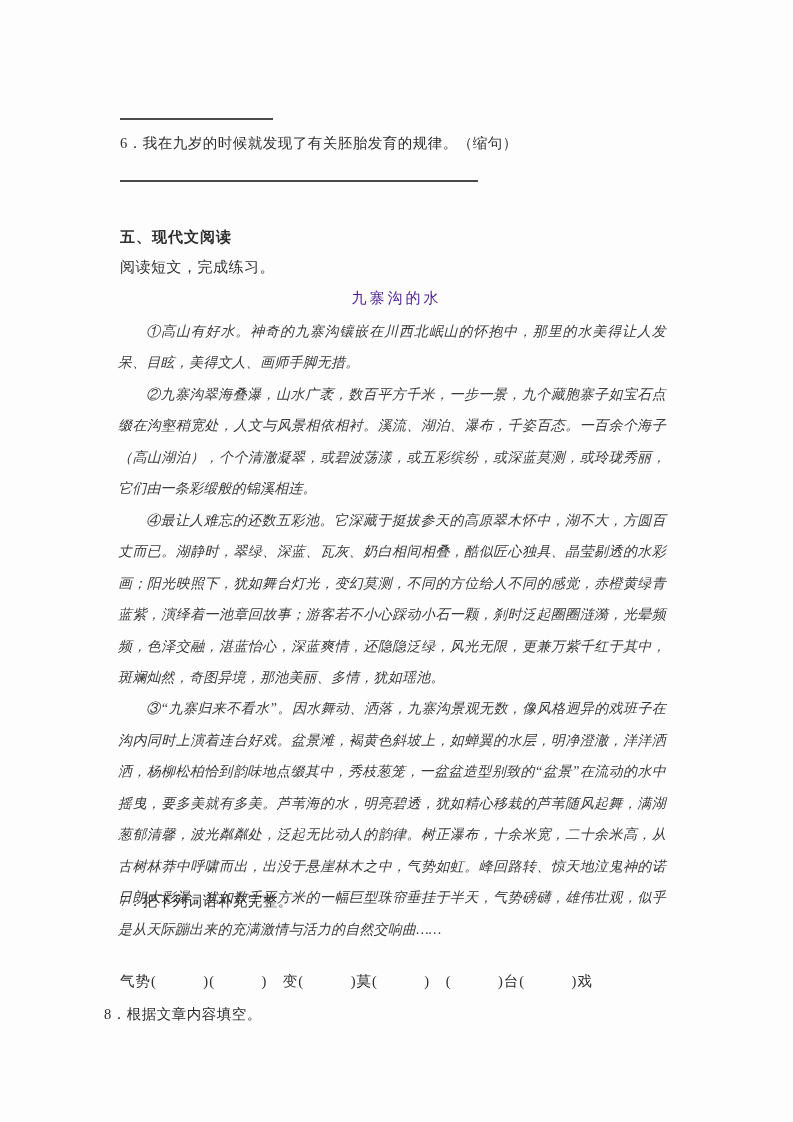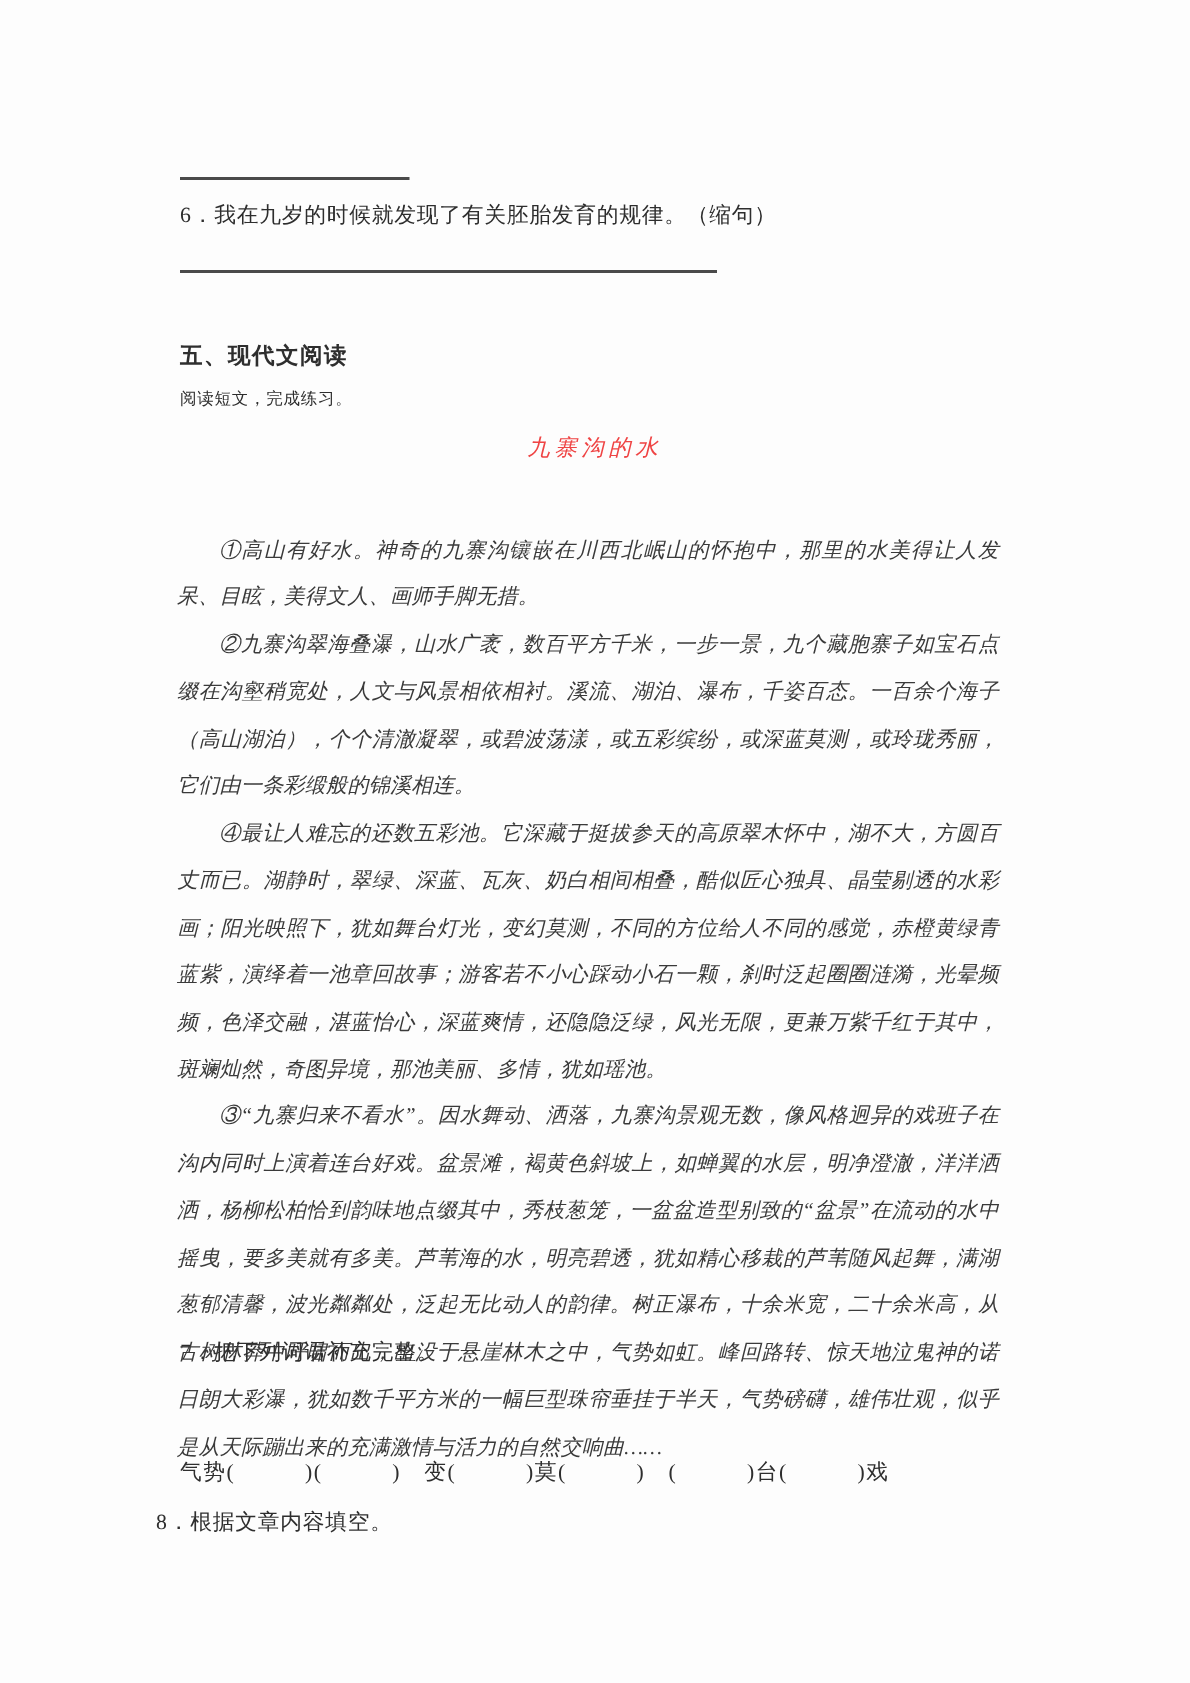--- a/index.html
+++ b/index.html
@@ -27,37 +27,35 @@
     white-space: nowrap;
   }
   .section-heading {
     font-family: Liberation Serif, serif;
     font-weight: 700;
     font-size: 15px;
     letter-spacing: 1px;
     white-space: nowrap;
   }
   .instruction {
-    font-size: 11px;
+    font-size: 15px;
     letter-spacing: 0.5px;
     white-space: nowrap;
   }
   .passage-title {
     width: 793px;
     text-align: center;
     font-size: 15px;
-    font-style: italic;
     letter-spacing: 3px;
-    color: #ef4444;
+    color: #4c1d95;
   }
   .passage {
     left: 118px;
     top: 316px;
     width: 548px;
-    margin-top: 36px;
   }
   .passage p {
     margin: 0;
     text-indent: 2em;
     text-align: justify;
     font-size: 14px;
     font-style: italic;
     line-height: 31.45px;
     color: #3a3a3a;
     letter-spacing: 0.2px;

